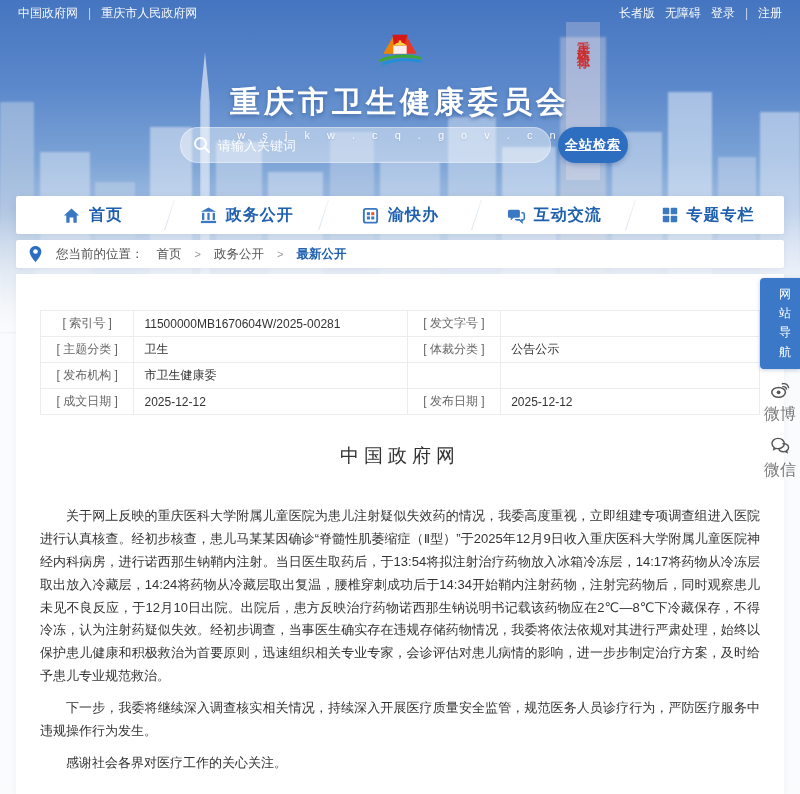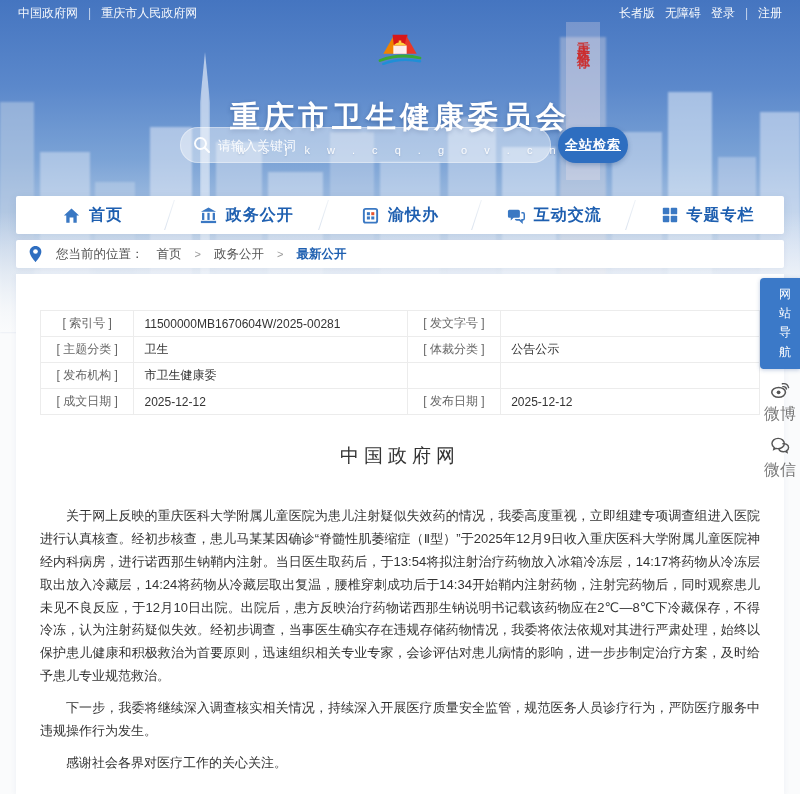--- a/index.html
+++ b/index.html
@@ -23,21 +23,21 @@
     justify-content:space-between; align-items:center; padding:0 18px; font-size:12px;
     color:rgba(255,255,255,0.95); z-index:5; }
   .topbar a { color:rgba(255,255,255,0.95); text-decoration:none; cursor:pointer; }
   .topbar .grp { display:flex; gap:10px; align-items:center; }
   .topbar .sep { opacity:.7; }
 
   
   .masthead { position:absolute; top:30px; left:0; right:0; text-align:center; z-index:4; }
   .logo { display:inline-block; }
   .site-title { font-size:30px; font-weight:bold; color:#ffffff; letter-spacing:4px;
-    text-shadow:0 2px 4px rgba(25,60,120,0.45); margin-top:17px; }
+    text-shadow:0 2px 4px rgba(25,60,120,0.45); margin-top:2px; }
   .site-url { font-size:11px; color:rgba(255,255,255,0.95); letter-spacing:7px; margin-top:6px;
     text-shadow:0 1px 2px rgba(25,60,120,0.4); }
 
   
   .search-row { position:absolute; top:127px; left:180px; width:448px; height:36px; display:flex;
     gap:7px; z-index:4; }
   .search-box { position:relative; flex:1; height:36px; border-radius:18px;
     background:rgba(255,255,255,0.42); box-shadow:inset 0 0 0 1px rgba(255,255,255,0.35); }
   .search-box svg { position:absolute; left:12px; top:8px; }
   .search-box input { width:100%; height:100%; background:transparent; border:none; outline:none;

